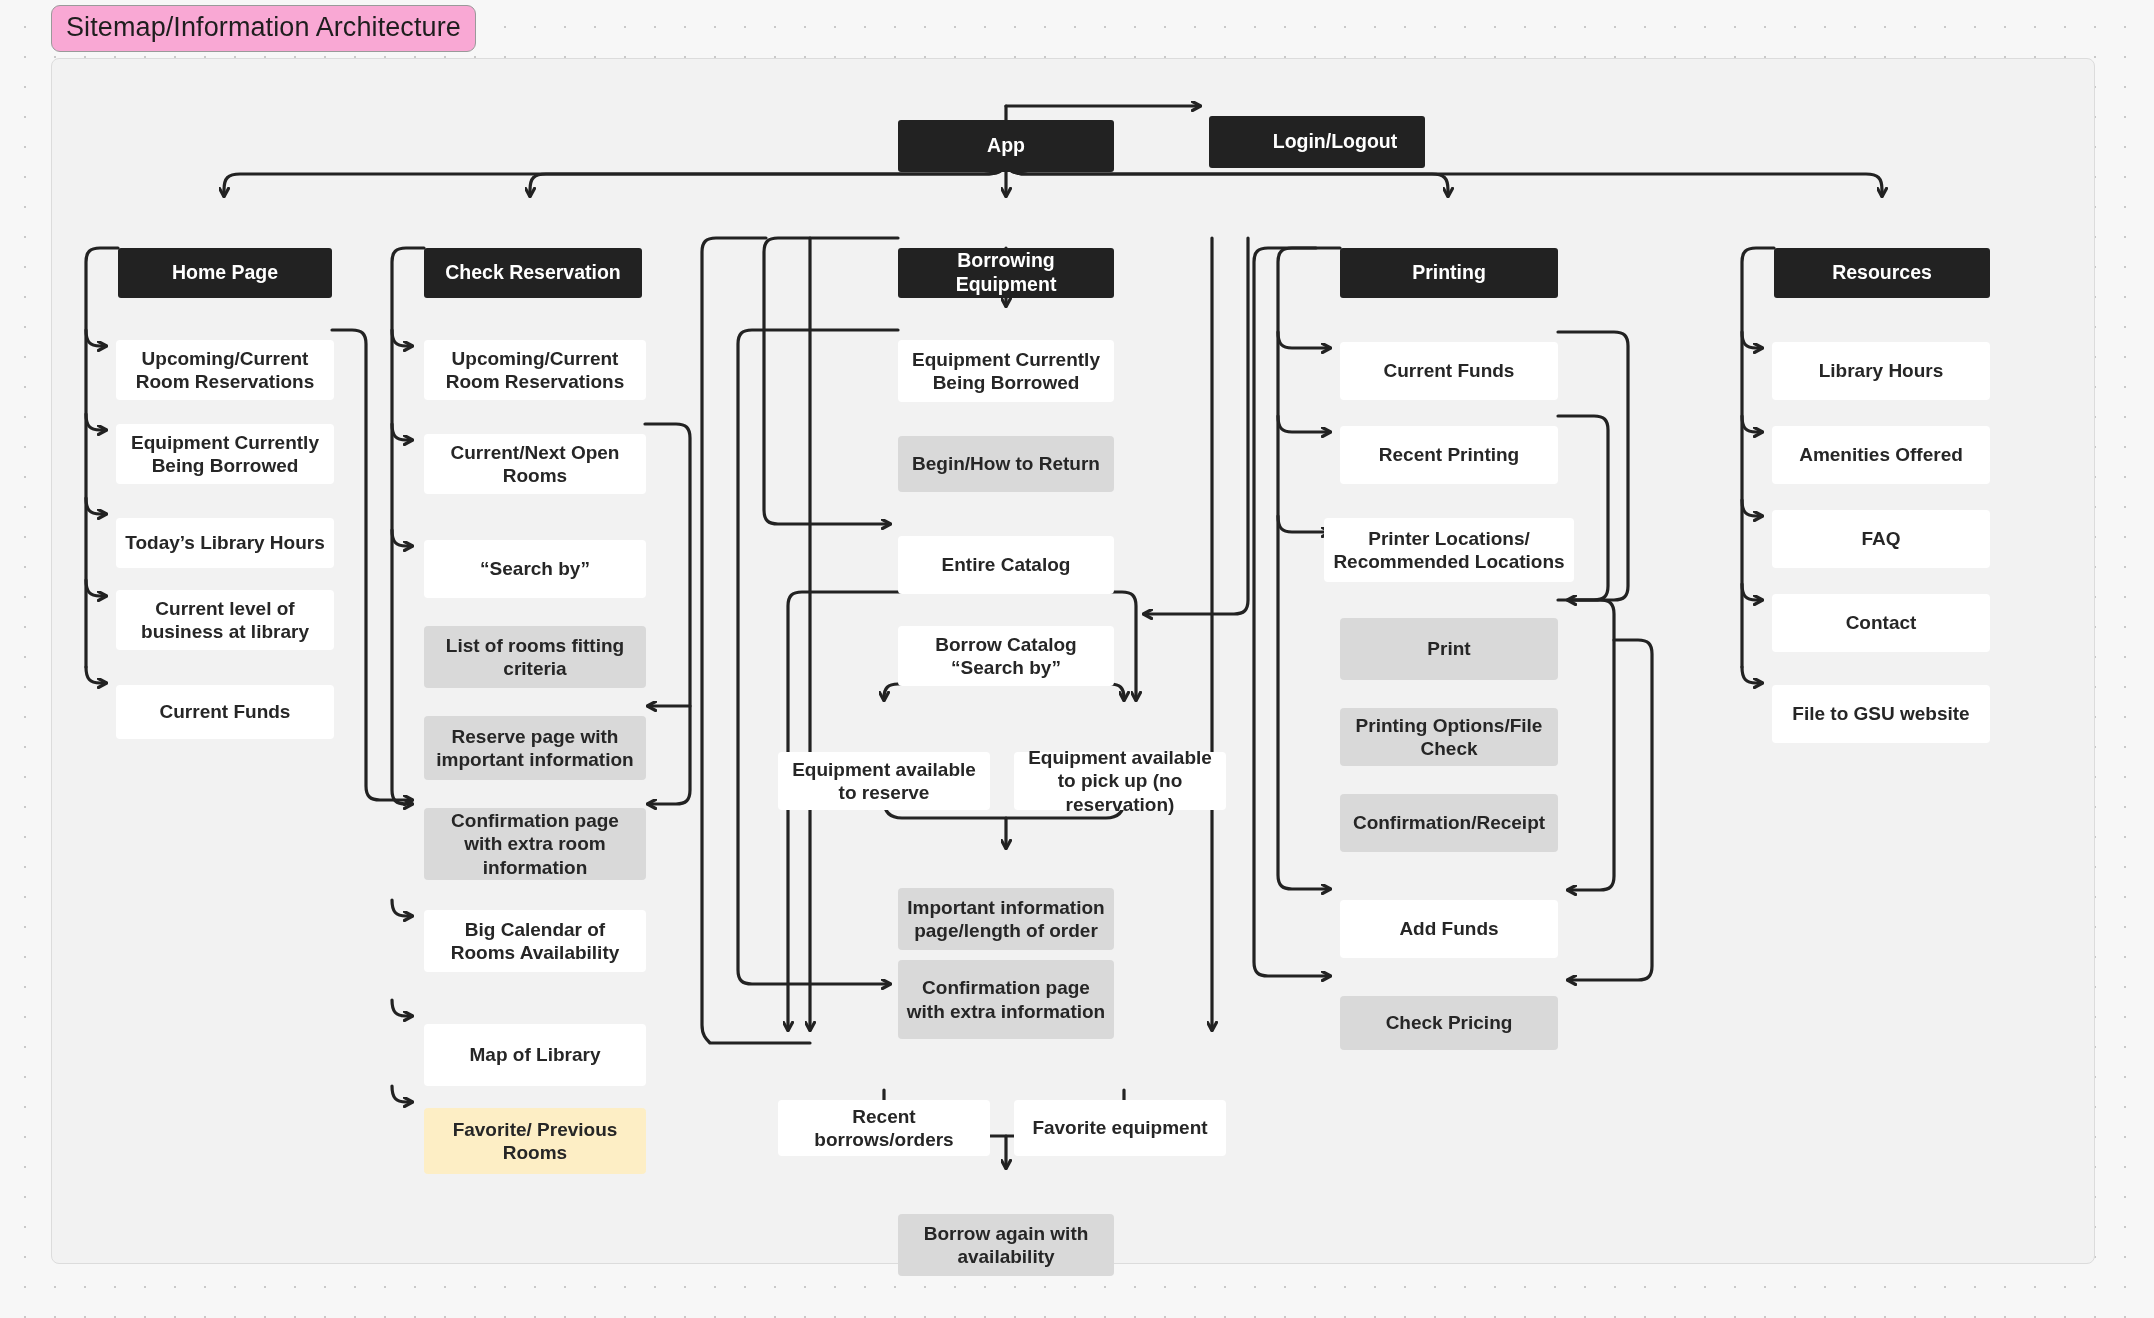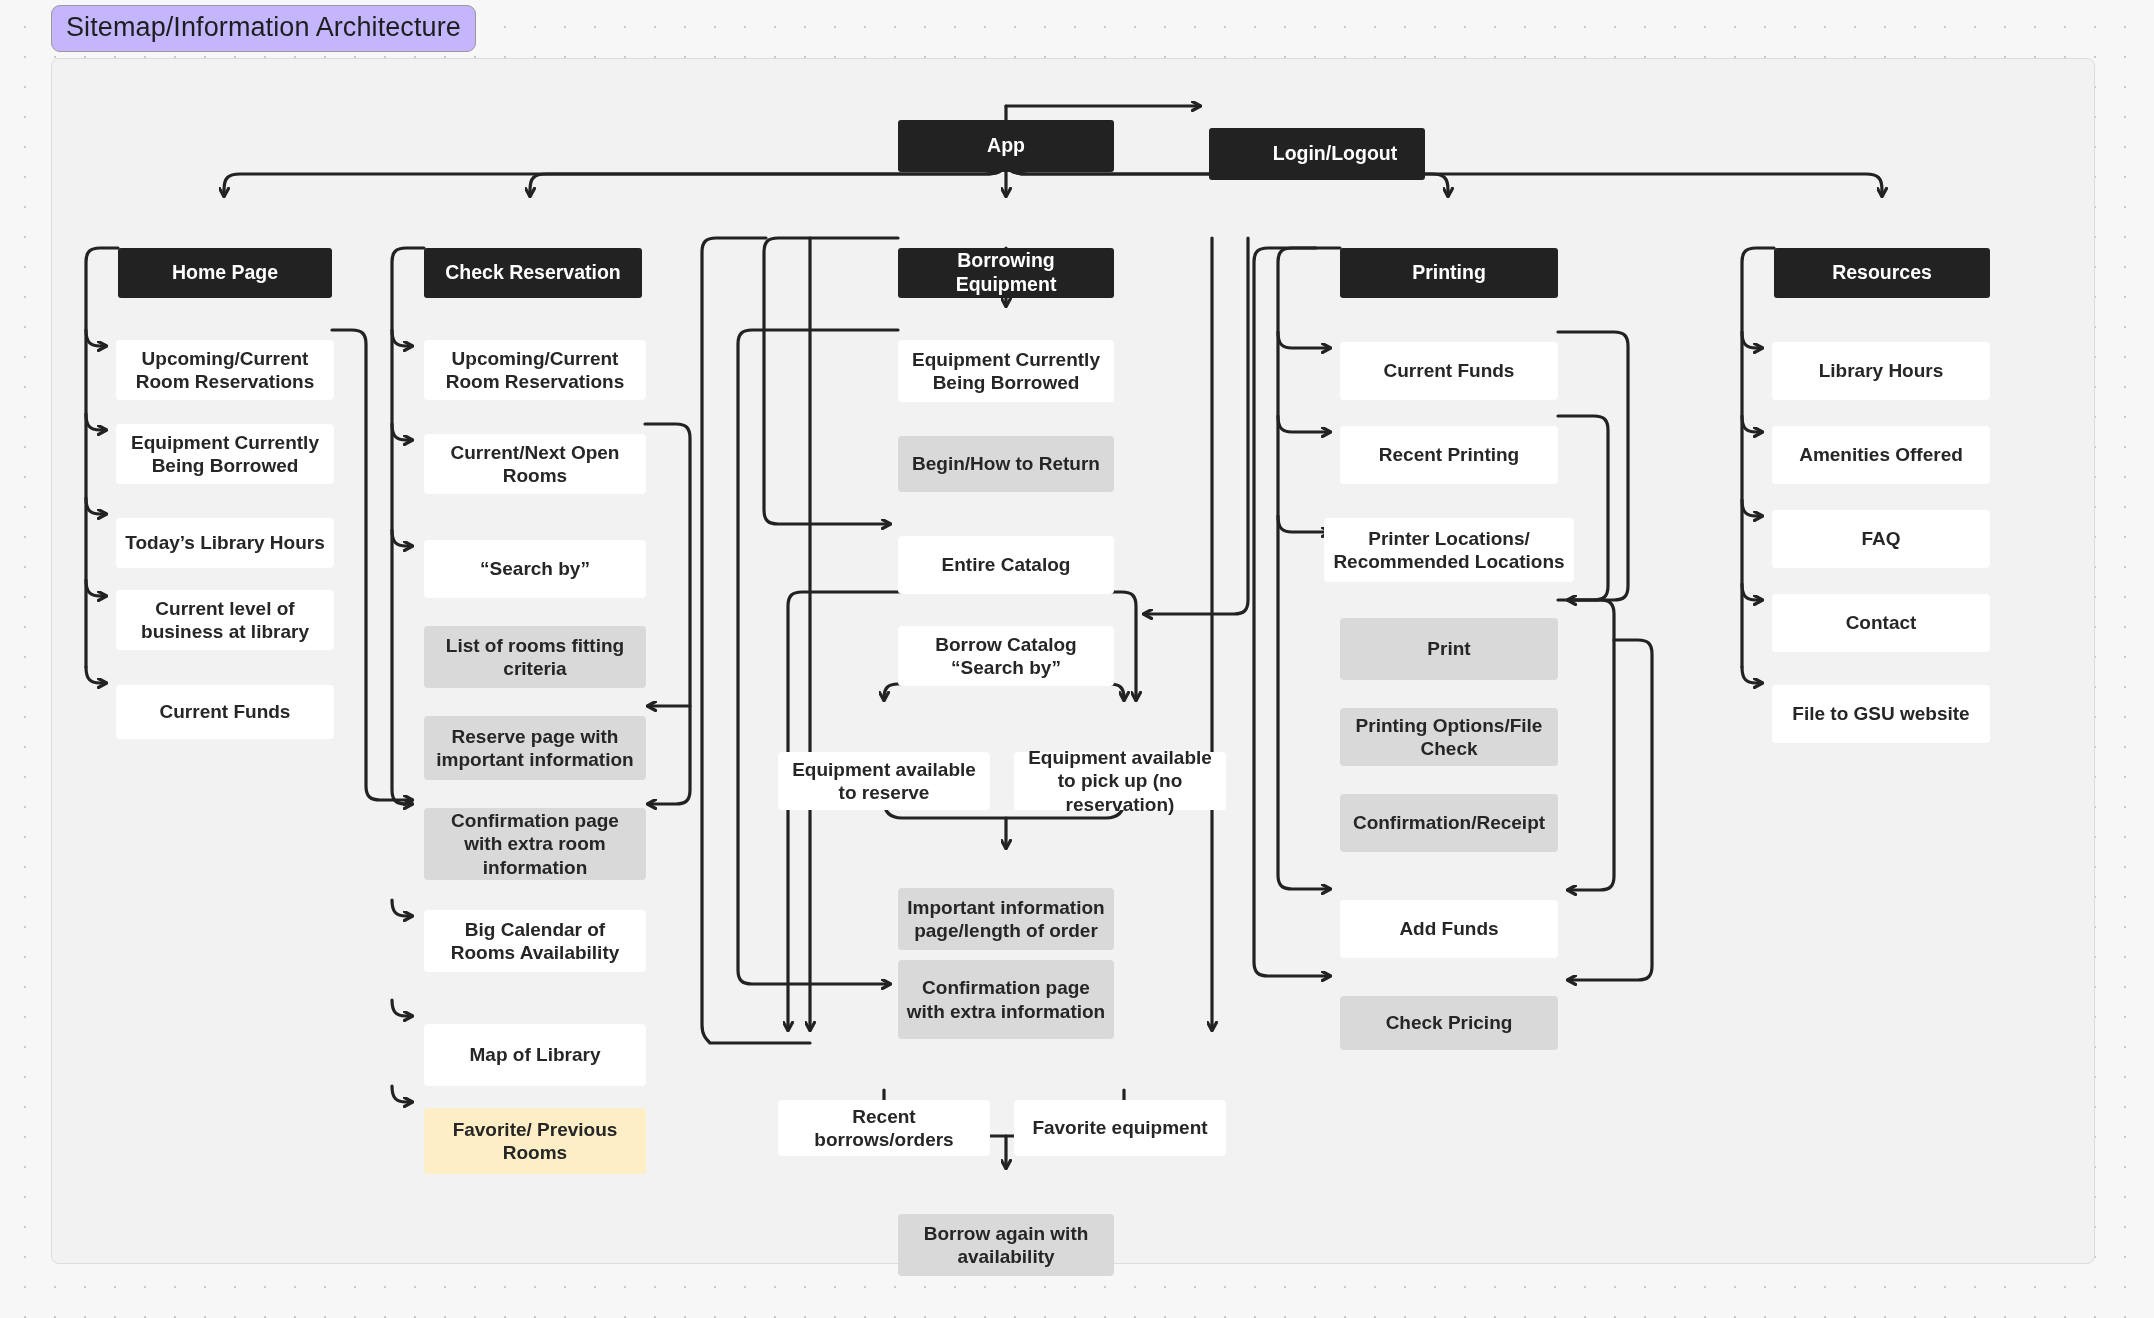--- a/index.html
+++ b/index.html
@@ -11,21 +11,21 @@
   }
   
   #dot-grid{
     position:absolute;inset:0;
     background-image:radial-gradient(#c9c9c9 1.4px, transparent 1.5px);
     background-size:30px 30px;
     background-position:10px 12px;
   }
   #title-chip{
     position:absolute;left:51px;top:5px;
-    background:#c4b5fd;border:1px solid #9a9a9a;border-radius:9px;
+    background:#f9a8d4;border:1px solid #9a9a9a;border-radius:9px;
     padding:6px 14px 8px 14px;
     font-size:27px;font-weight:400;color:#1e1e1e;
     letter-spacing:.1px;
     z-index:6;
   }
   #frame{
     position:absolute;left:51px;top:58px;
     width:2042px;height:1204px;
     background:#f2f2f2;border:1px solid #dcdcdc;border-radius:8px;
     z-index:1;
@@ -144,21 +144,21 @@
     <path d="M1774,248 L1756,248 C1746,248 1742,252 1742,262 L1742,667"></path>
     <path d="M1742,332 C1742,344 1746,348 1756,348 L1762,348" marker-end="url(#ah)"></path>
     <path d="M1742,416 C1742,428 1746,432 1756,432 L1762,432" marker-end="url(#ah)"></path>
     <path d="M1742,500 C1742,512 1746,516 1756,516 L1762,516" marker-end="url(#ah)"></path>
     <path d="M1742,584 C1742,596 1746,600 1756,600 L1762,600" marker-end="url(#ah)"></path>
     <path d="M1742,667 C1742,679 1746,683 1756,683 L1762,683" marker-end="url(#ah)"></path>
   </g>
 </svg>
 
 <div class="node dark" style="left:898px;top:80px;width:216px;height:52px;">App</div>
-<div class="node dark" style="left:1209px;top:88px;width:216px;height:52px;padding-left:44px;">Login/Logout</div>
+<div class="node dark" style="left:1209px;top:76px;width:216px;height:52px;padding-left:44px;">Login/Logout</div>
 
 <div class="node dark" style="left:118px;top:208px;width:214px;height:50px;">Home Page</div>
 <div class="node white" style="left:116px;top:300px;width:218px;height:60px;">Upcoming/Current Room Reservations</div>
 <div class="node white" style="left:116px;top:384px;width:218px;height:60px;">Equipment Currently Being Borrowed</div>
 <div class="node white" style="left:116px;top:478px;width:218px;height:50px;">Today’s Library Hours</div>
 <div class="node white" style="left:116px;top:550px;width:218px;height:60px;">Current level of business at library</div>
 <div class="node white" style="left:116px;top:645px;width:218px;height:54px;">Current Funds</div>
 
 <div class="node dark" style="left:424px;top:208px;width:218px;height:50px;">Check Reservation</div>
 <div class="node white" style="left:424px;top:300px;width:222px;height:60px;">Upcoming/Current Room Reservations</div>

